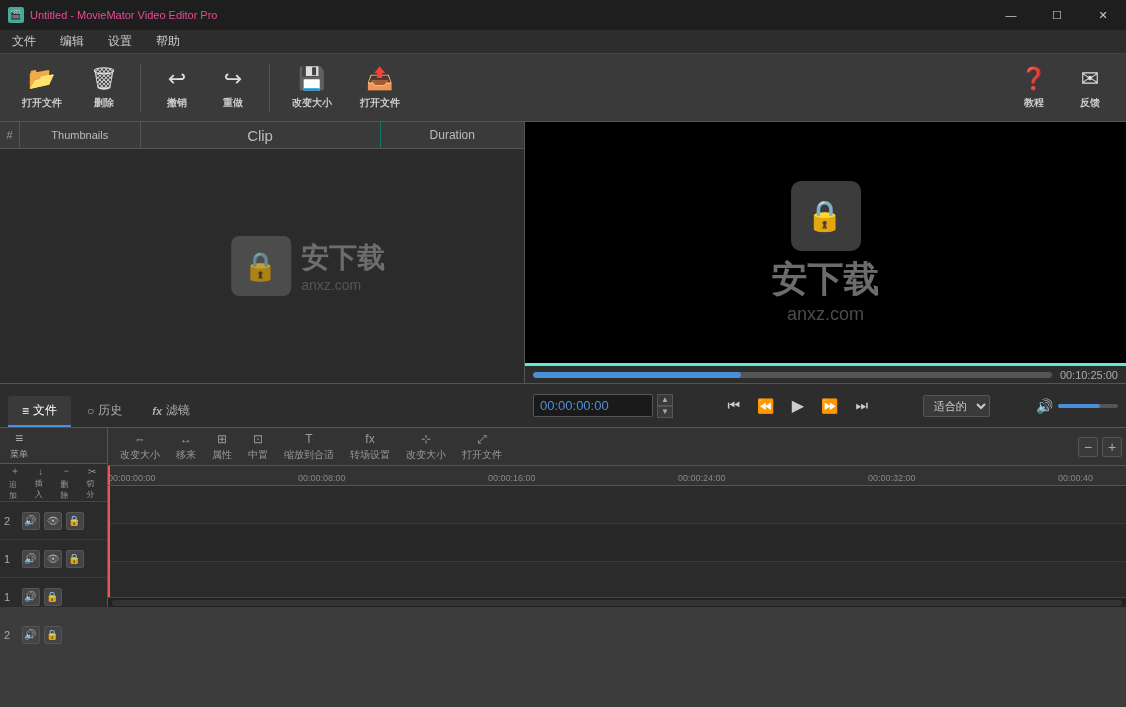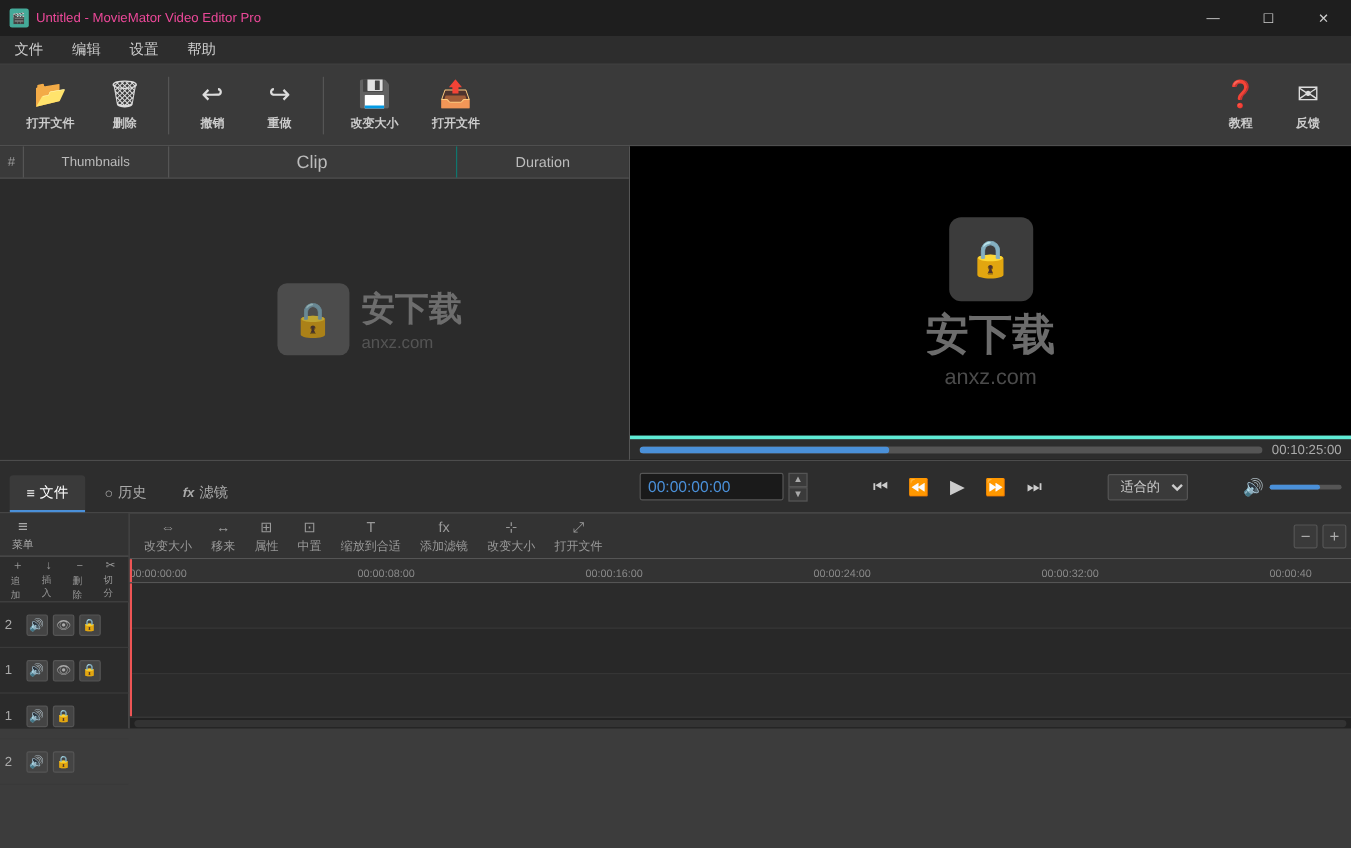--- a/index.html
+++ b/index.html
@@ -672,21 +672,21 @@
         <div class="tl-h-btn">
           <span class="hi">⊡</span>
           <span>中置</span>
         </div>
         <div class="tl-h-btn">
           <span class="hi">T</span>
           <span>缩放到合适</span>
         </div>
         <div class="tl-h-btn">
           <span class="hi">fx</span>
-          <span>添加滤镜</span>
+          <span>转场设置</span>
         </div>
         <div class="tl-h-btn">
           <span class="hi">⊹</span>
           <span>改变大小</span>
         </div>
         <div class="tl-h-btn">
           <span class="hi">⤢</span>
           <span>打开文件</span>
         </div>
       </div>

